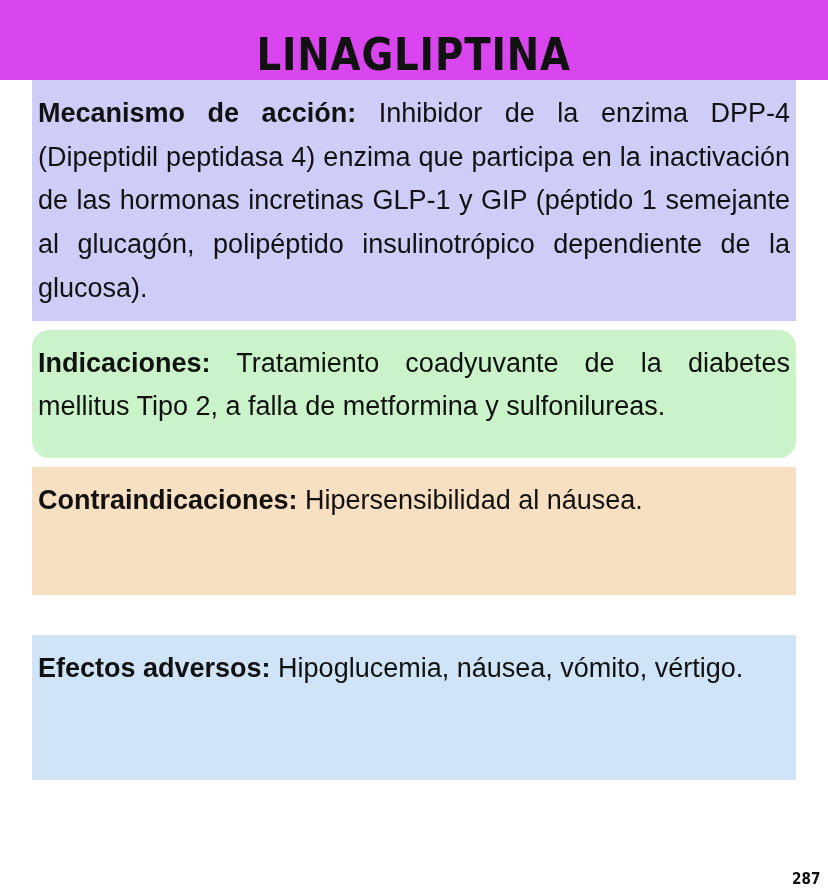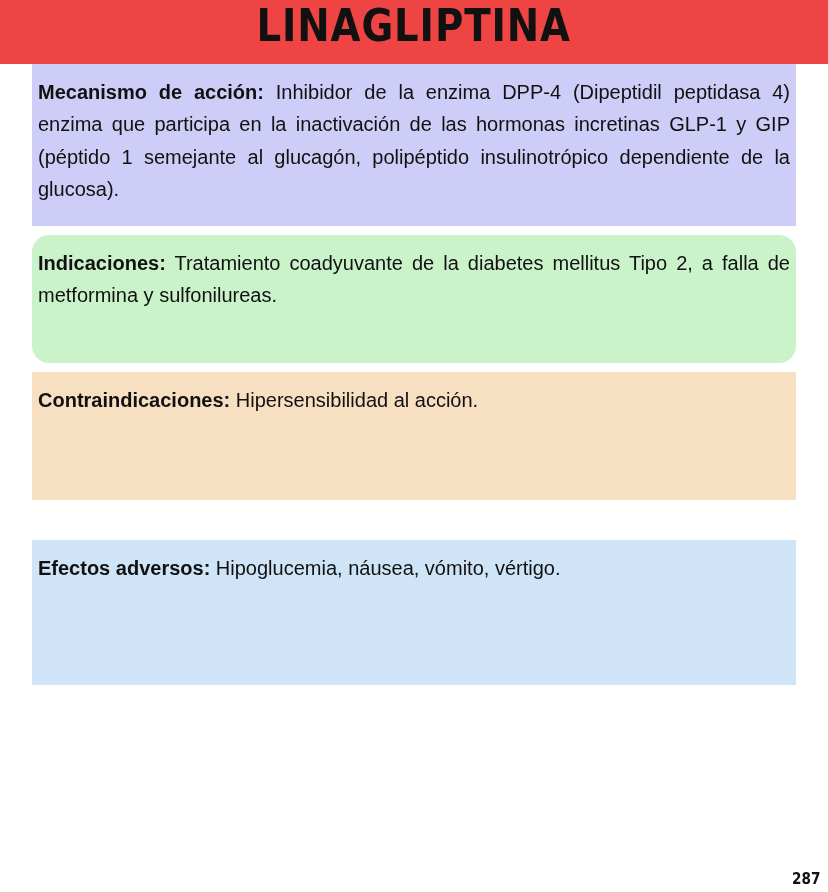--- a/index.html
+++ b/index.html
@@ -13,24 +13,24 @@
     font-family: "Liberation Sans", sans-serif;
     overflow: hidden;
   }
   .page {
     position: relative;
     width: 828px;
     height: 892px;
     box-sizing: border-box;
   }
   .title-bar {
-    background: #ef4444;
-    height: 64px;
+    background: #d946ef;
+    height: 80px;
     display: flex;
-    align-items: flex-start;
+    align-items: flex-end;
     justify-content: center;
   }
   .title-bar h1 {
     margin: 0;
     font-family: "DejaVu Sans", sans-serif;
     font-weight: 700;
     font-size: 44px;
     letter-spacing: 1px;
     color: #111111;
     text-transform: uppercase;
@@ -39,21 +39,21 @@
   }
   .content {
     padding: 0 32px;
     box-sizing: border-box;
   }
   .section {
     box-sizing: border-box;
     padding: 12px 6px 10px 6px;
     margin-bottom: 9px;
     color: #111111;
-    font-size: 20px;
+    font-size: 27px;
     line-height: 1.62;
     text-align: justify;
     text-justify: inter-word;
   }
   .section .body {
     display: inline;
   }
   .label {
     font-weight: bold;
   }
@@ -108,21 +108,21 @@
 
     <div class="section sec-mecanismo">
       <span class="label">Mecanismo de acción:</span><span class="body"> Inhibidor de la enzima DPP-4 (Dipeptidil peptidasa 4) enzima que participa en la inactivación de las hormonas incretinas GLP-1 y GIP (péptido 1 semejante al glucagón, polipéptido insulinotrópico dependiente de la glucosa).</span>
     </div>
 
     <div class="section sec-indicaciones">
       <span class="label">Indicaciones:</span><span class="body">  Tratamiento coadyuvante de la diabetes mellitus Tipo 2, a falla de metformina y sulfonilureas.</span>
     </div>
 
     <div class="section sec-contraindicaciones">
-      <span class="label">Contraindicaciones:</span><span class="body"> Hipersensibilidad al acción.</span>
+      <span class="label">Contraindicaciones:</span><span class="body"> Hipersensibilidad al náusea.</span>
     </div>
 
     <div class="section sec-efectos">
       <span class="label">Efectos adversos:</span><span class="body"> Hipoglucemia, náusea, vómito, vértigo.</span>
     </div>
 
 
   </div>
 
   <div class="page-number">287</div>

